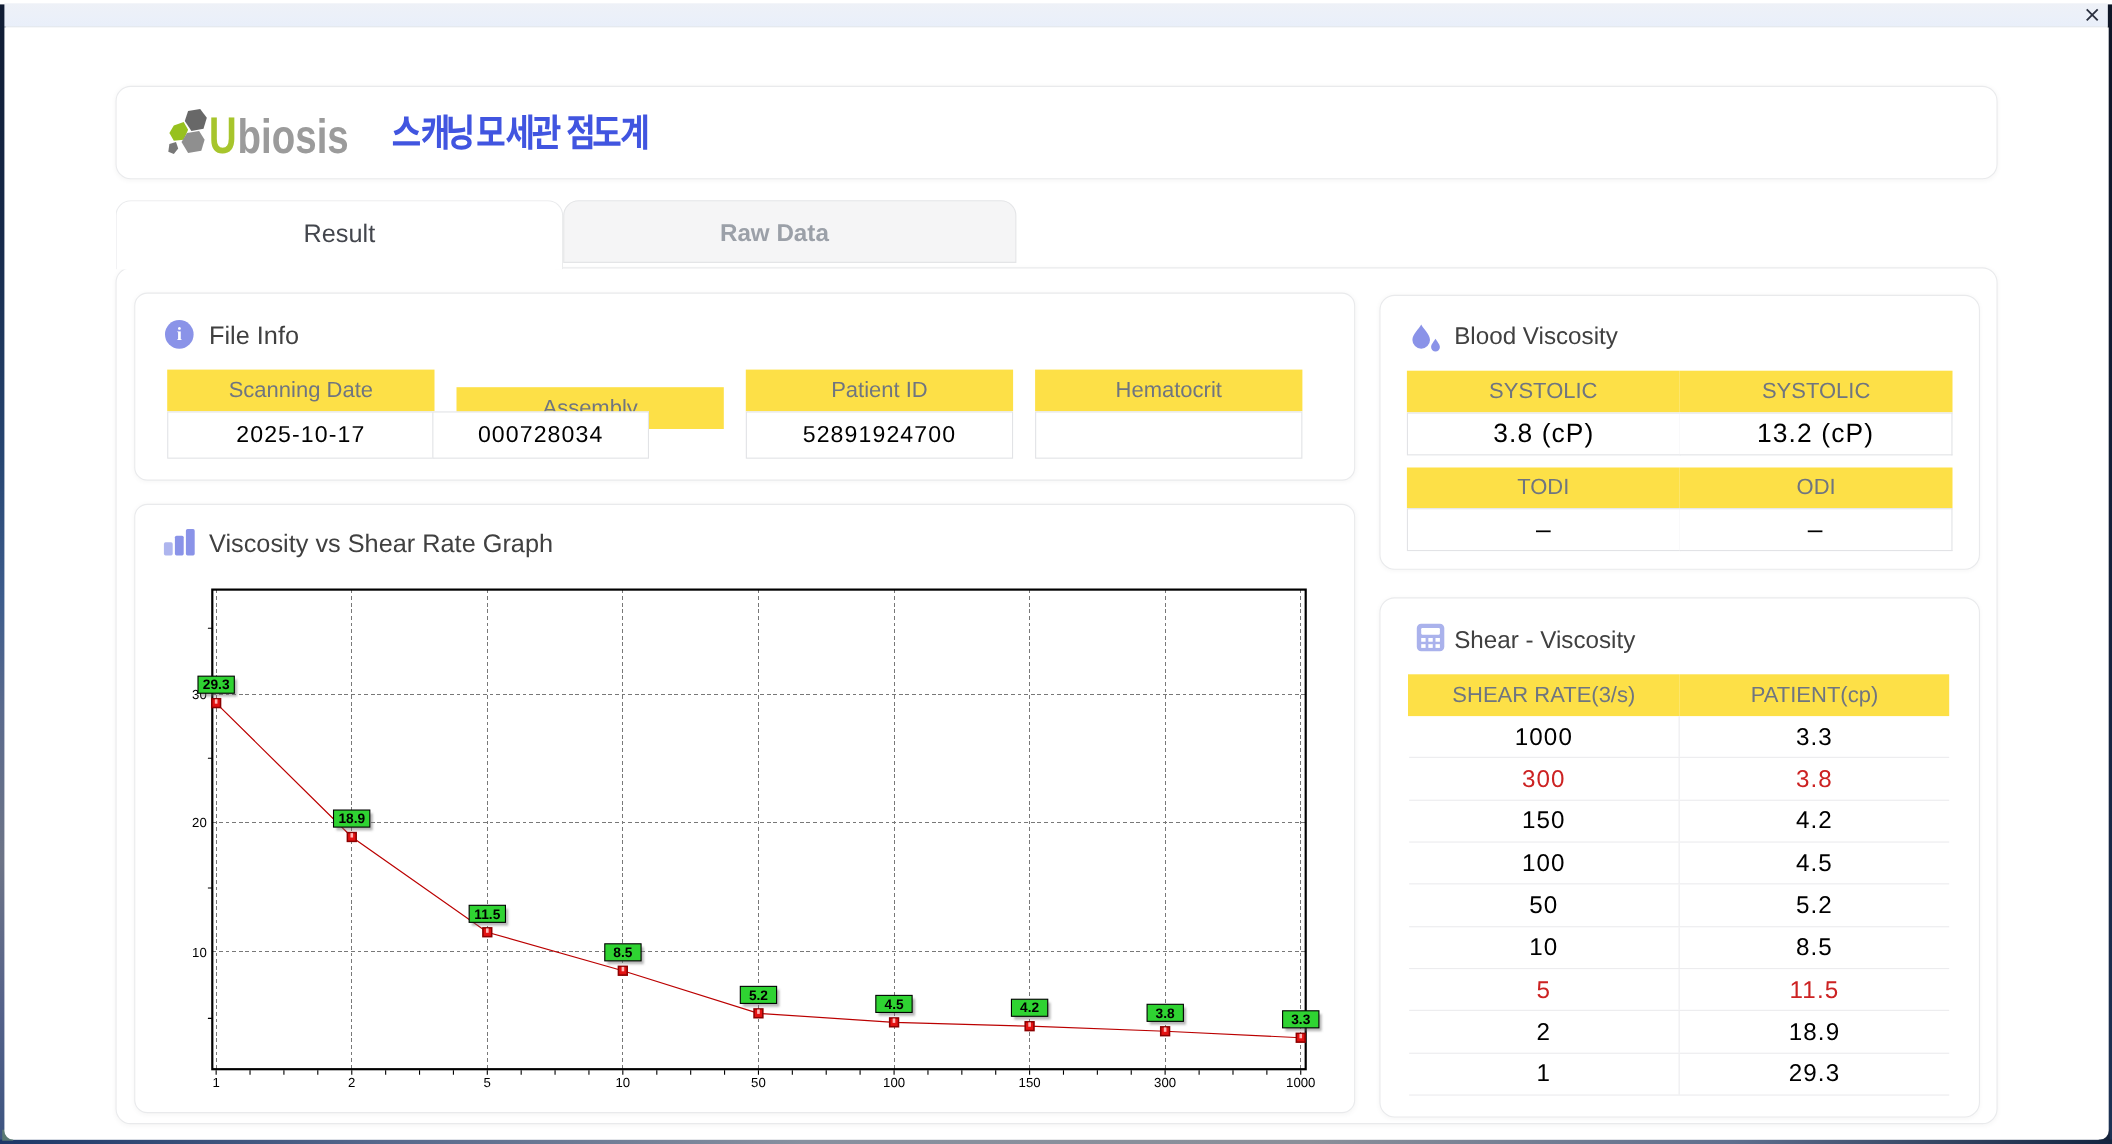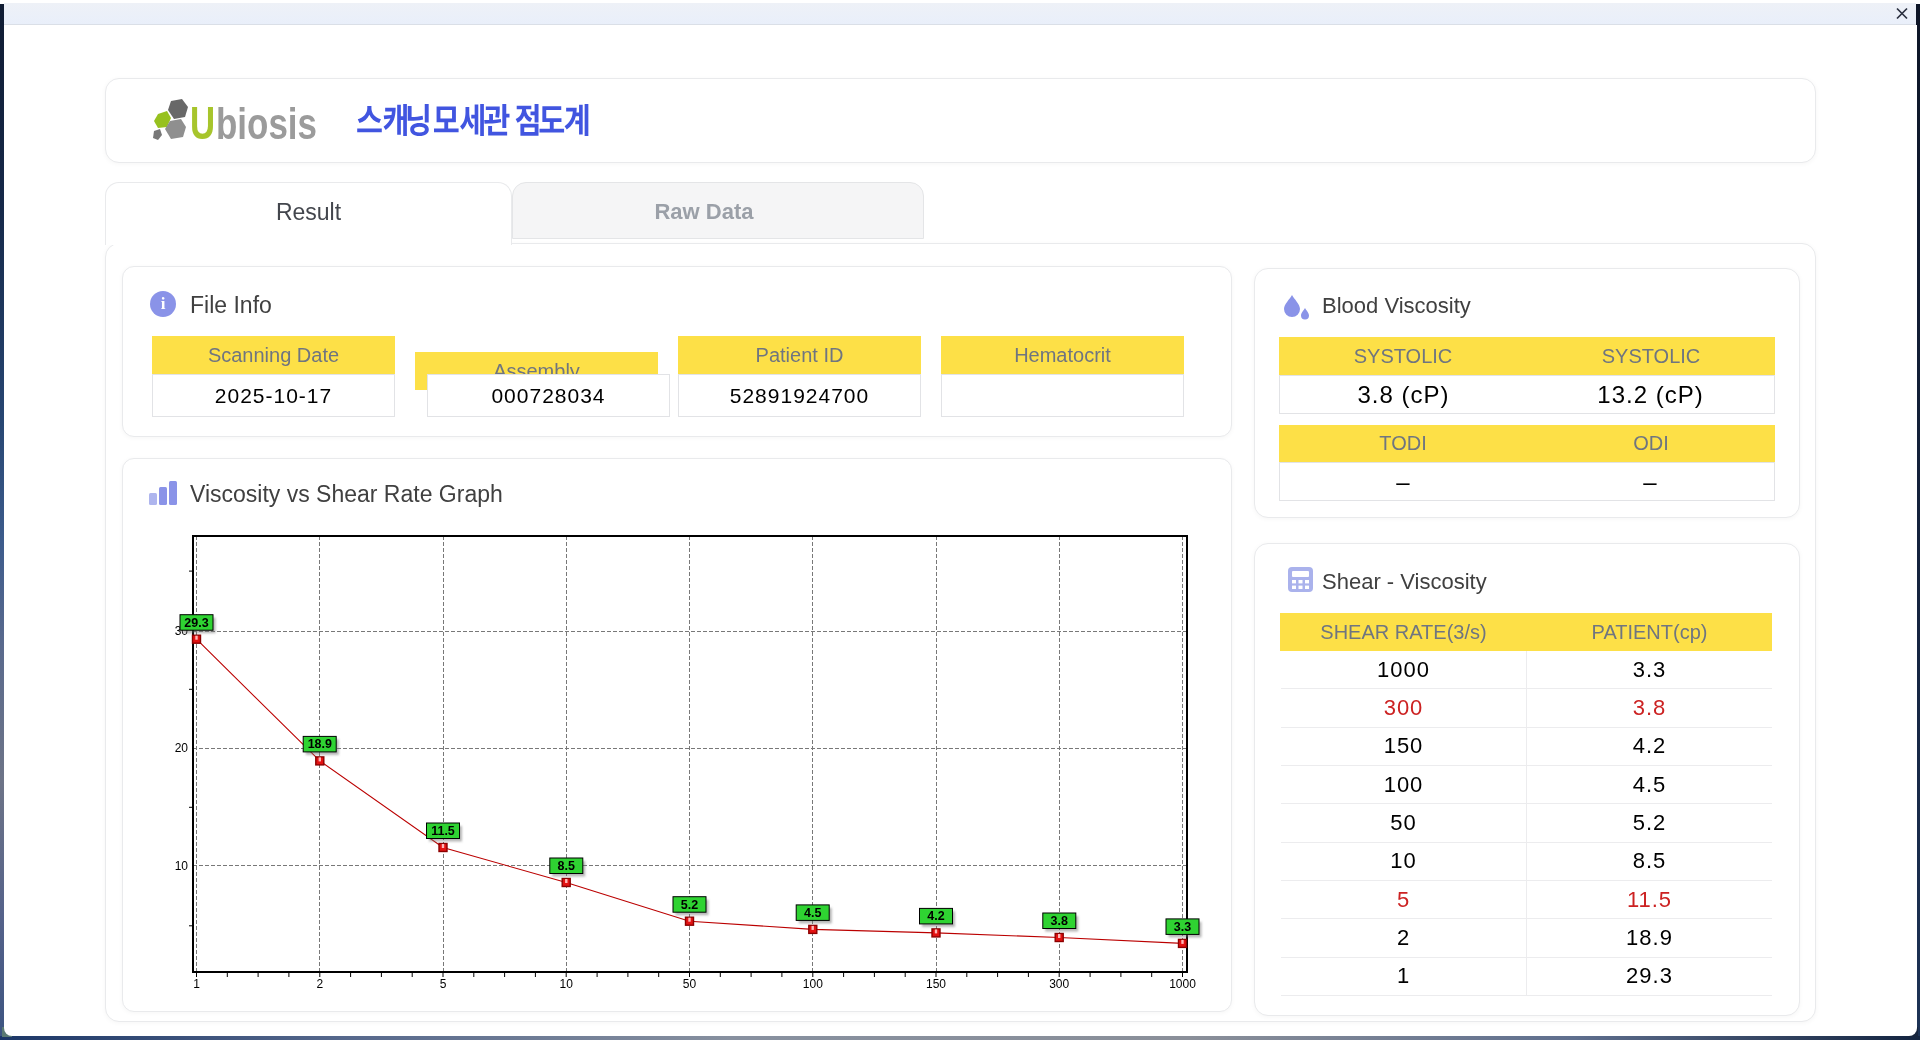--- a/index.html
+++ b/index.html
@@ -57,21 +57,21 @@
 <div class="card" style="left:105px;top:243px;width:1711px;height:779px;border-radius:14px;z-index:1"></div>
 <div class="abs" style="left:105px;top:182px;width:407px;height:63px;background:#fff;border:1px solid #e9eaec;border-bottom:none;border-radius:14px 14px 0 0;z-index:2"></div>
 <div class="abs" style="left:105px;top:182px;width:407px;height:61px;display:flex;align-items:center;justify-content:center;color:#43464d;font-weight:normal;font-size:23px;z-index:3">Result</div>
 
 <div class="card" style="left:122px;top:266px;width:1110px;height:171px;border-radius:12px;z-index:2"></div>
 <div class="abs" style="z-index:3;left:150px;top:291px;width:26px;height:26px;border-radius:50%;background:#8a93e8;color:#fff;font-weight:bold;font-size:17px;display:flex;align-items:center;justify-content:center;font-family:'Liberation Serif',serif">i</div>
 <div class="ttl" style="left:190px;top:292px;z-index:3">File Info</div>
 <div class="ghead" style="z-index:3;left:152px;top:336px;width:243px;height:38px">Scanning Date</div>
 <div class="gval" style="z-index:3;left:152px;top:374px;width:243px;height:43px">2025-10-17</div>
 <div class="ghead" style="z-index:3;left:415px;top:352px;width:243px;height:38px">Assembly</div>
-<div class="gval" style="z-index:3;left:427px;top:374px;width:243px;height:43px">000728034</div>
+<div class="gval" style="z-index:3;left:393px;top:374px;width:197px;height:43px">000728034</div>
 <div class="ghead" style="z-index:3;left:678px;top:336px;width:243px;height:38px">Patient ID</div>
 <div class="gval" style="z-index:3;left:678px;top:374px;width:243px;height:43px">52891924700</div>
 <div class="ghead" style="z-index:3;left:941px;top:336px;width:243px;height:38px">Hematocrit</div>
 <div class="gval" style="z-index:3;left:941px;top:374px;width:243px;height:43px"></div>
 
 <div class="card" style="left:122px;top:458px;width:1110px;height:554px;border-radius:12px;z-index:2"></div>
 <svg class="abs" style="left:148px;top:479px;z-index:3" width="32" height="30" viewBox="0 0 32 30">
 <rect x="1" y="14" width="8" height="12" rx="1.5" fill="#aeb5ee"></rect>
 <rect x="11" y="8" width="8" height="18" rx="1.5" fill="#8a93e8"></rect>
 <rect x="21" y="2" width="8" height="24" rx="1.5" fill="#8a93e8"></rect>

